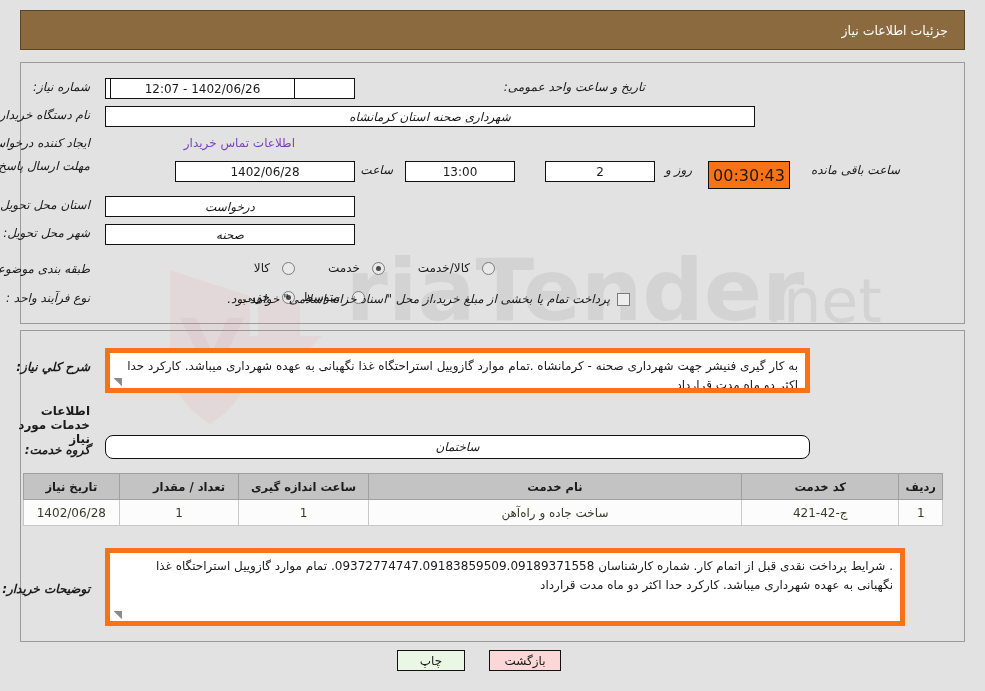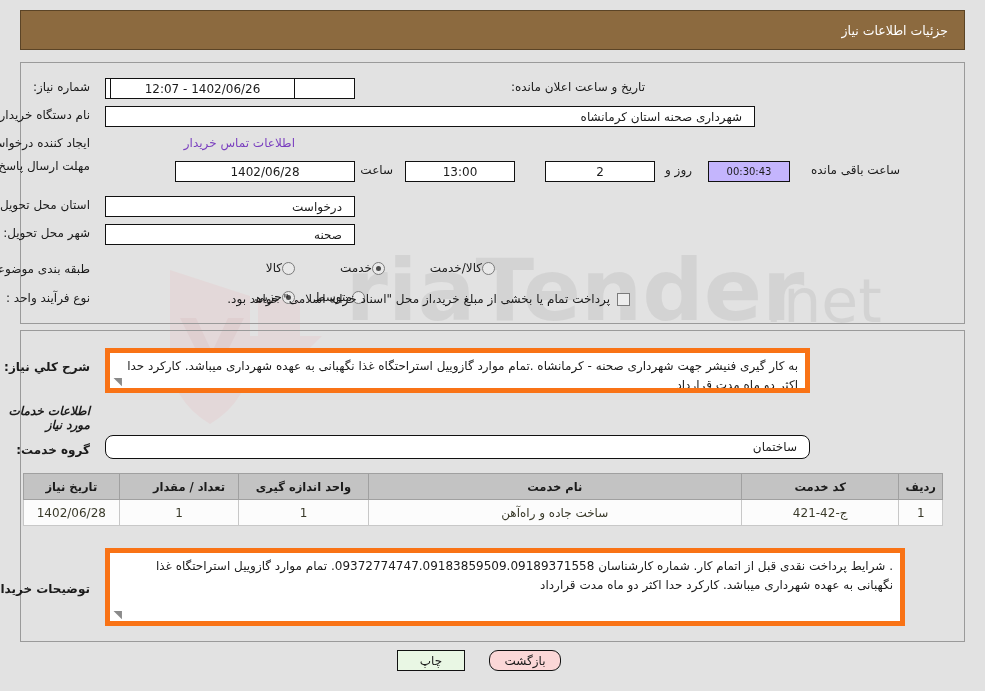--- a/index.html
+++ b/index.html
@@ -60,47 +60,48 @@
   .frow {
     position: absolute;
     display: flex;
     align-items: center;
   }
   .lbl {
     font-size: 12px;
     color: #1b1b1b;
     text-align: left;
     white-space: nowrap;
+    font-style: italic;
   }
   .lbl-bold { font-weight: bold; }
   .lbl-right {
     text-align: left;
     direction: rtl;
   }
 
   .fld {
     background: #ffffff;
     border: 1px solid #111111;
     height: 21px;
     font-size: 12px;
     color: #1b1b1b;
     display: flex;
     align-items: center;
     padding: 0 12px;
     overflow: hidden;
     white-space: nowrap;
   }
   .fld.ctr { justify-content: center; }
-  .fld.rgt { justify-content: flex-start; }
+  .fld.rgt { justify-content: center; font-style: italic; }
 
   .fld-timer {
-    background: #c4b5fd;
+    background: #f97316;
     border: 1px solid #111111;
-    height: 21px;
-    font-size: 10px;
+    height: 28px;
+    font-size: 16px;
     color: #1b1b1b;
     display: flex;
     align-items: center;
     justify-content: center;
   }
 
   .link {
     color: #7a3fbf;
     font-size: 12px;
     text-decoration: none;
@@ -129,21 +130,21 @@
   .ckbox {
     width: 13px; height: 13px;
     border: 1px solid #7b7b7b;
     background: #ededed;
     display: inline-block;
     vertical-align: middle;
   }
   .radio-grp {
     display: inline-flex;
     align-items: center;
-    gap: 0;
+    gap: 12px;
     font-size: 12px;
     color: #1b1b1b;
   }
   .radio-grp span { white-space: nowrap; }
 
   
   .tarea {
     background: #ffffff;
     border: 5px solid #f97316;
     font-size: 12px;
@@ -241,21 +242,21 @@
 
   <div class="panel" id="panel-top"></div>
 
   <div class="frow" style="top:80px; right:895px; z-index:3;">
     <span class="lbl">شماره نیاز:</span>
   </div>
   <div class="fld ctr" style="position:absolute; top:78px; right:630px; width:250px; z-index:3;">
     <span>1102005292000069</span>
   </div>
   <div class="frow" style="top:80px; right:340px; z-index:3;">
-    <span class="lbl">تاریخ و ساعت اعلان مانده:</span>
+    <span class="lbl">تاریخ و ساعت واحد عمومی:</span>
   </div>
   <div class="fld ctr" style="position:absolute; top:78px; right:690px; left:100px; width:185px; z-index:3;">
     <span>1402/06/26 - 12:07</span>
   </div>
 
   <div class="frow" style="top:108px; right:895px; z-index:3;">
     <span class="lbl">نام دستگاه خریدار:</span>
   </div>
   <div class="fld rgt" style="position:absolute; top:106px; right:230px; width:650px; z-index:3;">
     <span>شهرداری صحنه استان کرمانشاه</span>
@@ -354,36 +355,36 @@
   <div class="panel" id="panel-bottom"></div>
 
   <div class="frow" style="top:360px; right:895px; z-index:3;">
     <span class="lbl lbl-bold">شرح کلي نیاز:</span>
   </div>
   <div class="tarea" style="position:absolute; top:348px; right:175px; width:705px; height:45px; z-index:3;">
     <span>به کار گیری فنیشر جهت شهرداری صحنه - کرمانشاه .تمام موارد گازوییل استراحتگاه غذا نگهبانی به عهده شهرداری میباشد. کارکرد حدا اکثر دو ماه مدت قرارداد</span>
     <span class="grip">◥</span>
   </div>
 
-  <div class="sec-head" style="top:404px; right:895px; z-index:3;font-style:italic;">اطلاعات خدمات مورد نیاز</div>
+  <div class="sec-head" style="top:404px; right:895px; z-index:3;">اطلاعات خدمات مورد نیاز</div>
 
   <div class="frow" style="top:443px; right:895px; z-index:3;">
     <span class="lbl lbl-bold">گروه خدمت:</span>
   </div>
   <div class="fld rgt" style="position:absolute; top:435px; right:175px; width:705px; height:24px; z-index:3;border-radius:8px;">
     <span>ساختمان</span>
   </div>
 
   <table class="grid" style="top:473px; right:42px; width:920px;">
     <thead>
       <tr>
         <th style="width:34px;">ردیف</th>
         <th style="width:160px;">کد خدمت</th>
         <th style="width:380px;">نام خدمت</th>
-        <th style="width:130px;">واحد اندازه گیری</th>
+        <th style="width:130px;">ساعت اندازه گیری</th>
         <th style="width:120px;padding-left:26px;">تعداد / مقدار</th>
         <th style="width:96px;">تاریخ نیاز</th>
       </tr>
     </thead>
     <tbody>
       <tr>
         <td>1</td>
         <td>ج-42-421</td>
         <td>ساخت جاده و راه‌آهن</td>
         <td>1</td>
@@ -394,16 +395,16 @@
   </table>
 
   <div class="frow" style="top:582px; right:895px; z-index:3;">
     <span class="lbl lbl-bold">توضیحات خریدار:</span>
   </div>
   <div class="tarea" style="position:absolute; top:548px; right:80px; width:800px; height:78px; z-index:3;">
     <span>. شرایط پرداخت نقدی قبل از اتمام کار. شماره کارشناسان 09372774747.09183859509.09189371558. تمام موارد گازوییل استراحتگاه غذا نگهبانی به عهده شهرداری میباشد. کارکرد حدا اکثر دو ماه مدت قرارداد</span>
     <span class="grip">◥</span>
   </div>
 
-  <div class="btn btn-back" style="top:650px; right:424px; width:72px; z-index:3;border-radius:9px;">بازگشت</div>
+  <div class="btn btn-back" style="top:650px; right:424px; width:72px; z-index:3;">بازگشت</div>
   <div class="btn btn-print" style="top:650px; right:520px; width:68px; z-index:3;">چاپ</div>
 
 </div>
 
 </body></html>

